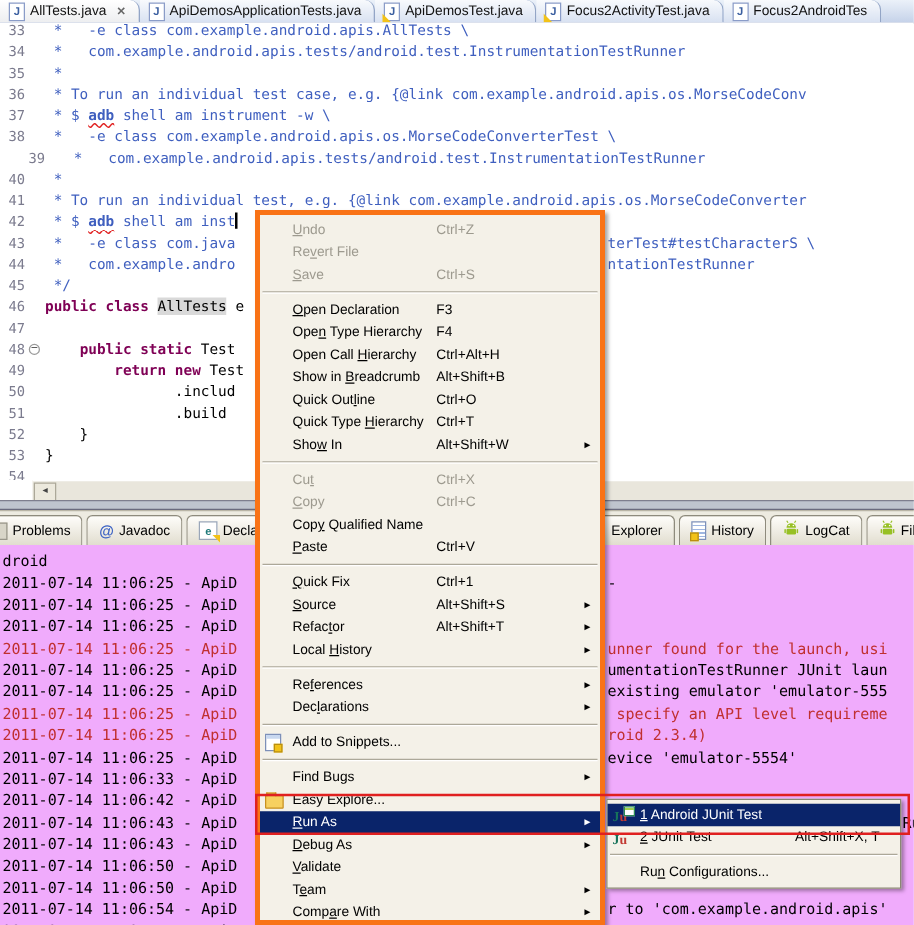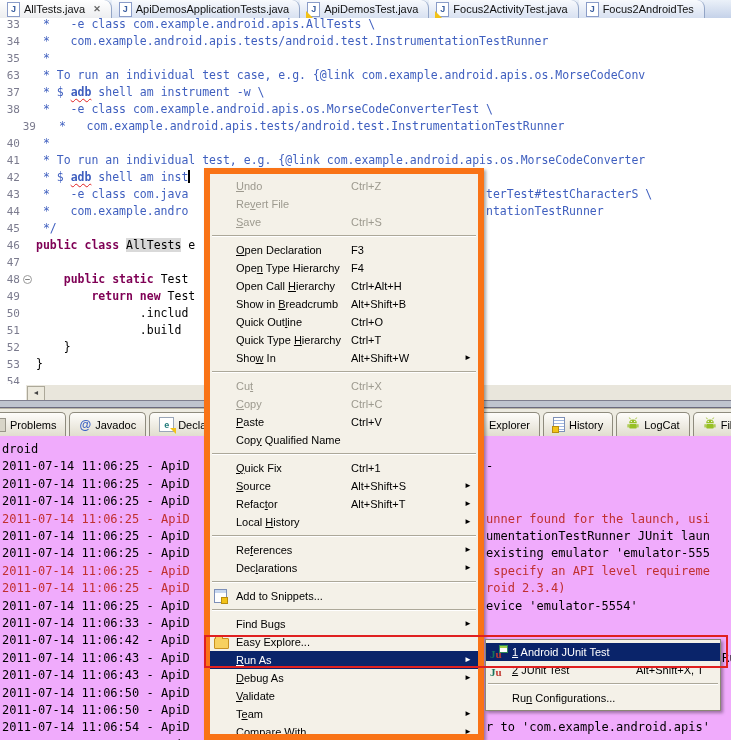--- a/index.html
+++ b/index.html
@@ -65,21 +65,21 @@
 
   
   #console{position:absolute;left:0;top:436px;width:731px;height:304px;background:#f0abfc;overflow:hidden;
      font-family:"DejaVu Sans Mono",monospace;font-size:12px;color:#000;}
   .cline{position:absolute;left:2px;white-space:pre;}
   .cfrag{position:absolute;white-space:pre;}
   .cred{color:#C03030;}
 
   
   #context-menu{position:absolute;left:204px;top:168px;width:280px;height:572px;background:#F4F1E8;
-     border:6px solid #f97316;box-shadow:2px 2px 3px rgba(0,0,0,.35);padding-top:3px;z-index:30;
+     border:4px solid #f97316;box-shadow:2px 2px 3px rgba(0,0,0,.35);padding-top:3px;z-index:30;
      overflow:hidden;box-sizing:border-box;}
   #run-submenu{position:absolute;left:485px;top:639px;width:236px;background:#F4F1E8;
      border:1px solid #8A8774;box-shadow:2px 2px 3px rgba(0,0,0,.35);padding:3px 0;z-index:31;box-sizing:border-box;}
   .mi{position:relative;height:18px;line-height:18px;padding-left:26px;font-size:11px;color:#000;white-space:nowrap;}
   .mi .sc{position:absolute;left:141px;}
   #run-submenu .mi .sc{left:150px;}
   .mi .ar{position:absolute;right:6px;top:0;font-size:8px;}
   .mi.dis{color:#9D9A8F;}
   .mi.sel{background:#0A246A;color:#fff;}
   .msep{margin:4px 2px 4px 2px;border-top:1px solid #ACA899;border-bottom:1px solid #FFFFFF;height:0;}
@@ -122,21 +122,21 @@
     </div>
     <div class="etab">
       <span class="ic-java">J</span>
       <span>Focus2AndroidTes</span>
     </div>
   </div>
 <div id="editor">
     <div class="cl" style="top: -2px;"><span class="num">33</span><span class="ct"><span class="s-c"> *   -e class com.example.android.apis.AllTests \</span></span></div>
     <div class="cl" style="top: 15px;"><span class="num">34</span><span class="ct"><span class="s-c"> *   com.example.android.apis.tests/android.test.InstrumentationTestRunner</span></span></div>
     <div class="cl" style="top: 32px;"><span class="num">35</span><span class="ct"><span class="s-c"> *</span></span></div>
-    <div class="cl" style="top: 49px;"><span class="num">63</span><span class="ct"><span class="s-c"> * To run an individual test case, e.g. {@link com.example.android.apis.os.MorseCodeConv</span></span></div>
+    <div class="cl" style="top: 49px;"><span class="num">36</span><span class="ct"><span class="s-c"> * To run an individual test case, e.g. {@link com.example.android.apis.os.MorseCodeConv</span></span></div>
     <div class="cl" style="top: 66px;"><span class="num">37</span><span class="ct"><span class="s-c"> * $ </span><span class="s-cm">adb</span><span class="s-c"> shell am instrument -w \</span></span></div>
     <div class="cl" style="top: 83px;"><span class="num">38</span><span class="ct"><span class="s-c"> *   -e class com.example.android.apis.os.MorseCodeConverterTest \</span></span></div>
     <div class="cl" style="top: 100px; margin-left: 16px;"><span class="num">39</span><span class="ct"><span class="s-c"> *   com.example.android.apis.tests/android.test.InstrumentationTestRunner</span></span></div>
     <div class="cl" style="top: 117px;"><span class="num">40</span><span class="ct"><span class="s-c"> *</span></span></div>
     <div class="cl" style="top: 134px;"><span class="num">41</span><span class="ct"><span class="s-c"> * To run an individual test, e.g. {@link com.example.android.apis.os.MorseCodeConverter</span></span></div>
     <div class="cl" style="top: 151px; padding-left: 28px;"><span class="num">42</span><span class="ct"><span class="s-c"> * $ </span><span class="s-cm">adb</span><span class="s-c"> shell am inst</span><span class="caret"></span></span></div>
     <div class="cl" style="top: 168px;"><span class="num">43</span><span class="ct"><span class="s-c"> *   -e class com.java</span></span><span class="rt s-c">terTest#testCharacterS \</span></div>
     <div class="cl" style="top: 185px;"><span class="num">44</span><span class="ct"><span class="s-c"> *   com.example.andro</span></span><span class="rt s-c">ntationTestRunner</span></div>
     <div class="cl" style="top: 202px;"><span class="num">45</span><span class="ct"><span class="s-c"> */</span></span></div>
     <div class="cl" style="top: 219px;"><span class="num">46</span><span class="ct"><span class="s-k">public class </span><span class="s-hl">AllTests</span><span class="s-p"> e</span></span></div>
@@ -243,22 +243,22 @@
     <div class="mi"><span><u>O</u>pen Declaration</span><span class="sc">F3</span></div>
     <div class="mi"><span>Ope<u>n</u> Type Hierarchy</span><span class="sc">F4</span></div>
     <div class="mi"><span>Open Call <u>H</u>ierarchy</span><span class="sc">Ctrl+Alt+H</span></div>
     <div class="mi"><span>Show in <u>B</u>readcrumb</span><span class="sc">Alt+Shift+B</span></div>
     <div class="mi"><span>Quick Out<u>l</u>ine</span><span class="sc">Ctrl+O</span></div>
     <div class="mi"><span>Quick Type <u>H</u>ierarchy</span><span class="sc">Ctrl+T</span></div>
     <div class="mi"><span>Sho<u>w</u> In</span><span class="sc">Alt+Shift+W</span><span class="ar">►</span></div>
     <div class="msep"></div>
     <div class="mi dis"><span>Cu<u>t</u></span><span class="sc">Ctrl+X</span></div>
     <div class="mi dis"><span><u>C</u>opy</span><span class="sc">Ctrl+C</span></div>
+    <div class="mi"><span>Cop<u>y</u> Qualified Name</span></div>
     <div class="mi"><span><u>P</u>aste</span><span class="sc">Ctrl+V</span></div>
-    <div class="mi"><span>Cop<u>y</u> Qualified Name</span></div>
     <div class="msep"></div>
     <div class="mi"><span><u>Q</u>uick Fix</span><span class="sc">Ctrl+1</span></div>
     <div class="mi"><span><u>S</u>ource</span><span class="sc">Alt+Shift+S</span><span class="ar">►</span></div>
     <div class="mi"><span>Refac<u>t</u>or</span><span class="sc">Alt+Shift+T</span><span class="ar">►</span></div>
     <div class="mi"><span>Local <u>H</u>istory</span><span class="ar">►</span></div>
     <div class="msep"></div>
     <div class="mi"><span>Re<u>f</u>erences</span><span class="ar">►</span></div>
     <div class="mi"><span>Dec<u>l</u>arations</span><span class="ar">►</span></div>
     <div class="msep"></div>
     <div class="mi"><span class="mic">

